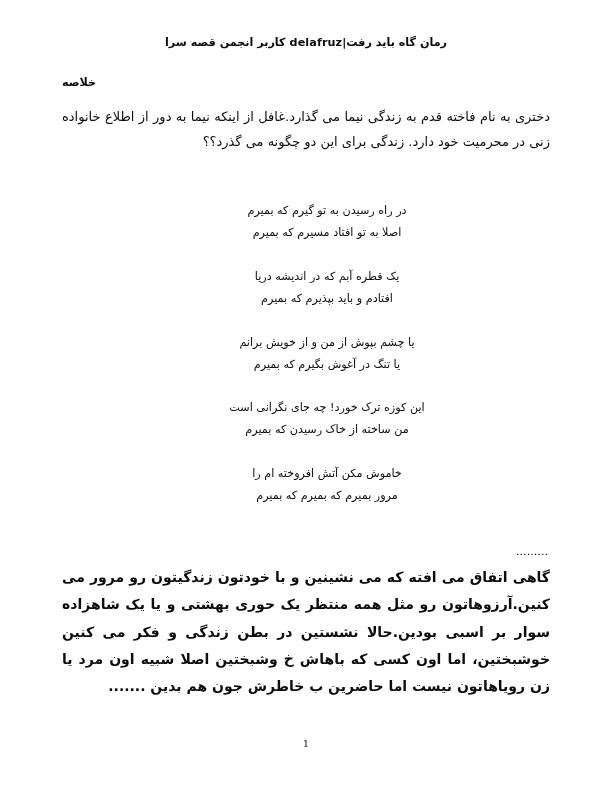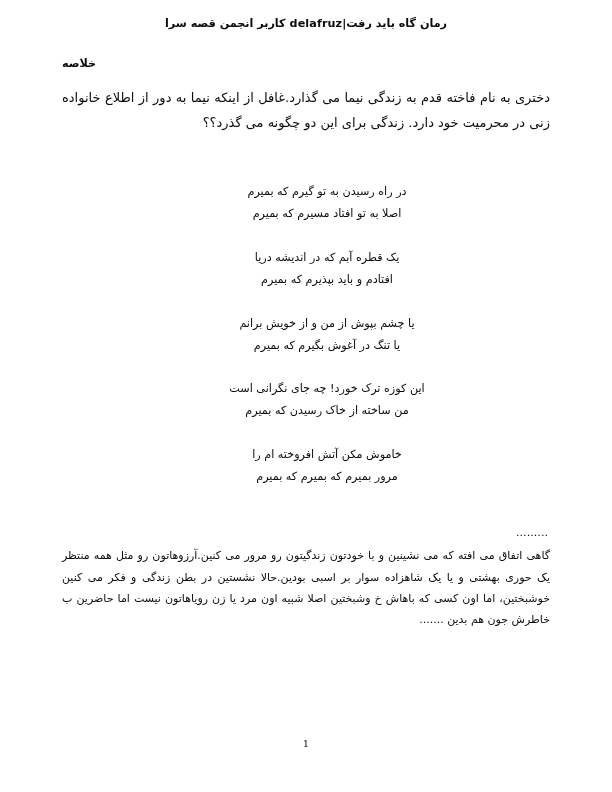--- a/index.html
+++ b/index.html
@@ -17,21 +17,21 @@
     color: #0c0c0c;
     direction: rtl;
   }
   .page {
     position: absolute;
     inset: 0;
     background: #ffffff;
   }
   .content {
     position: absolute;
-    top: 16px;
+    top: 35px;
     right: 62px;
     left: 62px;
     direction: rtl;
     text-align: right;
   }
 
   
   .doc-title {
     font-size: 11.2px;
     line-height: 1.5;
@@ -84,25 +84,26 @@
   .separator {
     font-size: 11.2px;
     line-height: 1.9;
     margin: 34px 0 2px 0;
     text-align: right;
     padding-right: 2px;
   }
 
   
   .closing {
-    font-size: 11px;
+    font-size: 14px;
     line-height: 1.95;
     margin: 0;
     text-align: justify;
     text-align-last: right;
+    font-weight: bold;
   }
 
   
   .page-number {
     position: absolute;
     left: 0;
     right: 0;
     top: 738px;
     text-align: center;
     font-family: "DejaVu Serif", "Liberation Serif", serif;

